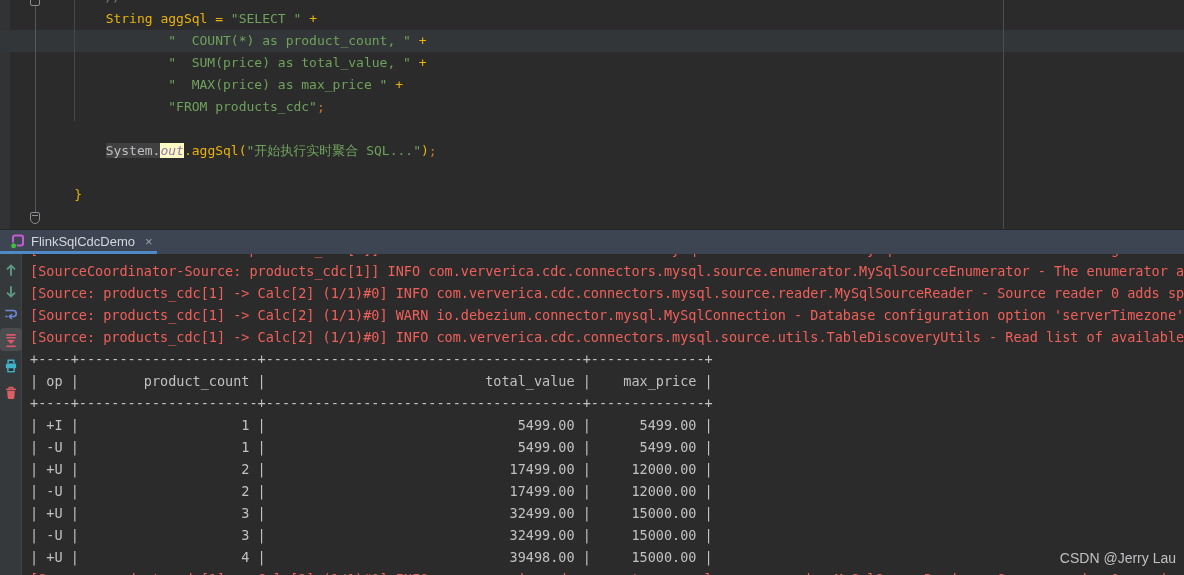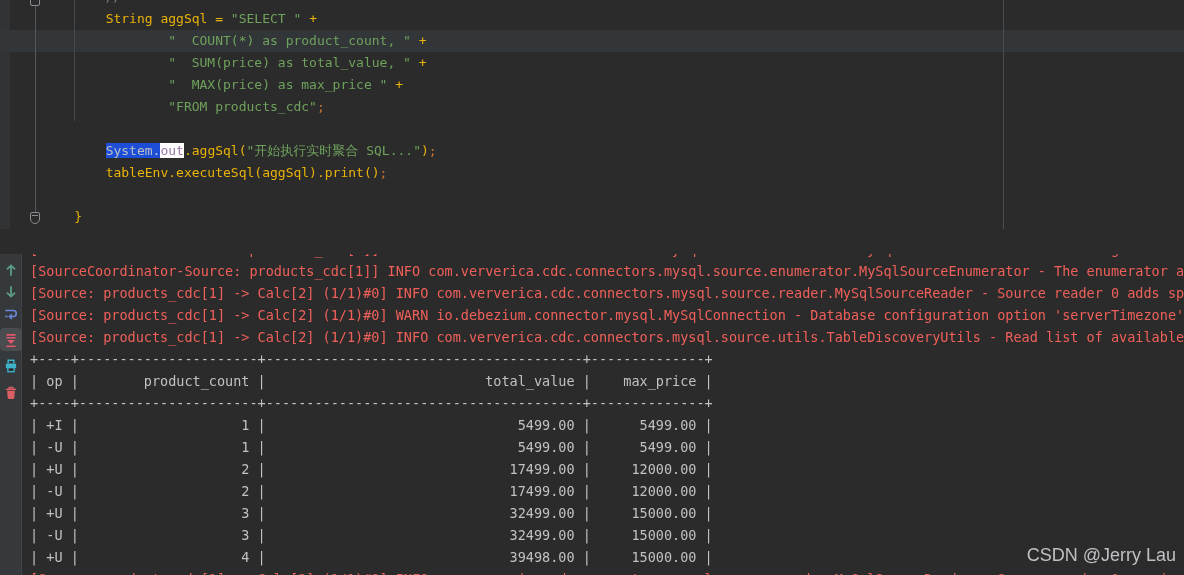--- a/index.html
+++ b/index.html
@@ -17,22 +17,22 @@
                border-radius:2px;background:#2B2B2B;box-sizing:border-box;}
   #fold-handle-top{top:-4px;}
   #fold-handle-bottom{top:212px;height:12px;border-radius:2px 2px 5px 5px;}
   #fold-handle-bottom:after{content:"";position:absolute;left:1px;right:1px;top:2px;height:1px;background:#8A8E94;}
   #code-lines{position:absolute;left:43px;top:-14px;font-size:13px;line-height:22px;}
   .eline{height:22px;white-space:pre;}
   .seg-plain{color:#eab308;}
   .seg-comment{color:#7A7E85;}
   .seg-string{color:#6FA25C;}
   .seg-semi{color:#CC7832;}
-  .seg-plain-hl{color:#BCBEC4;background:#1d4ed8;}
-  .seg-field-hl{color:#9876AA;background:#ffffff;}
+  .seg-plain-hl{color:#BCBEC4;background:#404040;}
+  .seg-field-hl{color:#9876AA;font-style:italic;background:#fef9c3;}
 
   
   #tabbar{position:absolute;left:0;top:229px;width:1184px;height:25px;background:#3D4452;
           border-top:1px solid #262626;box-sizing:border-box;}
   #run-tab{position:absolute;left:6px;top:1px;height:21px;display:flex;align-items:center;gap:6px;
            padding:0 4px;color:#D4D7DC;font-family:"Liberation Sans",sans-serif;font-size:13px;}
   #tab-close{color:#9BA0A8;font-size:13px;margin-left:4px;cursor:pointer;}
   #run-progress{position:absolute;left:0;bottom:0;width:157px;height:3px;background:#4E8AC8;}
 
   
@@ -41,21 +41,21 @@
                    border-right:1px solid #404448;box-sizing:border-box;}
   .ctool{position:absolute;left:3px;width:16px;height:16px;}
   #icon-sel-bg{position:absolute;left:0px;top:74px;width:22px;height:23px;background:#4A4D50;border-radius:4px;}
   #console-output{position:absolute;left:30px;top:-16px;font-size:13.5px;line-height:22px;}
   .cline{height:22px;white-space:pre;}
   .cline.stderr{color:#F0605A;}
   .cline.stdout{color:#BFC1C3;}
 
   
   #watermark{position:absolute;right:8px;bottom:9px;color:#CBCDD0;opacity:.92;
-             font-family:"Liberation Sans",sans-serif;font-size:18px;}
+             font-family:"Liberation Sans",sans-serif;font-size:14px;}
 </style>
 </head>
 <body>
 
 <div id="screen">
 
   <div id="editor">
     <div id="gutter-strip"></div>
     <div id="caret-line"></div>
     <div id="fold-line"></div>
@@ -65,26 +65,38 @@
     <div class="fold-handle" id="fold-handle-bottom"></div>
     <div id="code-lines">
         <div class="eline"><span class="seg-plain">        </span><span class="seg-comment">// -------------------------------------------</span></div>
         <div class="eline"><span class="seg-plain">        </span><span class="seg-plain">String aggSql = </span><span class="seg-string">"SELECT "</span><span class="seg-plain"> +</span></div>
         <div class="eline"><span class="seg-plain">                </span><span class="seg-string">"  COUNT(*) as product_count, "</span><span class="seg-plain"> +</span></div>
         <div class="eline"><span class="seg-plain">                </span><span class="seg-string">"  SUM(price) as total_value, "</span><span class="seg-plain"> +</span></div>
         <div class="eline"><span class="seg-plain">                </span><span class="seg-string">"  MAX(price) as max_price "</span><span class="seg-plain"> +</span></div>
         <div class="eline"><span class="seg-plain">                </span><span class="seg-string">"FROM products_cdc"</span><span class="seg-semi">;</span></div>
         <div class="eline"></div>
         <div class="eline"><span class="seg-plain">        </span><span class="seg-plain-hl">System.</span><span class="seg-field-hl">out</span><span class="seg-plain">.aggSql(</span><span class="seg-string">"开始执行实时聚合 SQL..."</span><span class="seg-plain">)</span><span class="seg-semi">;</span></div>
-        <div class="eline"><span class="seg-plain">        </span><span class="seg-plain">tableEnv.executeSql(aggSql).print()</span><span class="seg-semi">;</span></div>
         <div class="eline"></div>
         <div class="eline"><span class="seg-plain">    </span><span class="seg-plain">}</span></div>
       </div>
   </div>
 
+  <div id="tabbar">
+    <div id="run-tab">
+      <span style="display:inline-flex;">
+        <svg width="15" height="15" viewBox="0 0 15 15">
+          <rect x="3" y="1.5" width="10" height="10" rx="2" fill="none" stroke="#C95AD6" stroke-width="2"></rect>
+          <circle cx="3.6" cy="11.8" r="3" fill="#3FBF3F" stroke="#3D4452" stroke-width="1"></circle>
+        </svg>
+      </span>
+      <span>FlinkSqlCdcDemo</span>
+      <span id="tab-close">×</span>
+    </div>
+    <div id="run-progress"></div>
+  </div>
 
   <div id="console">
     <div id="console-toolbar">
       <span class="ctool" style="top:8px">
         <svg width="16" height="16" viewBox="0 0 14 14">
             <path d="M7 12 V3 M3.5 6.5 L7 3 L10.5 6.5" fill="none" stroke="#5C9C84" stroke-width="1.6"></path>
           </svg>
       </span>
       <span class="ctool" style="top:30px">
         <svg width="16" height="16" viewBox="0 0 14 14">

